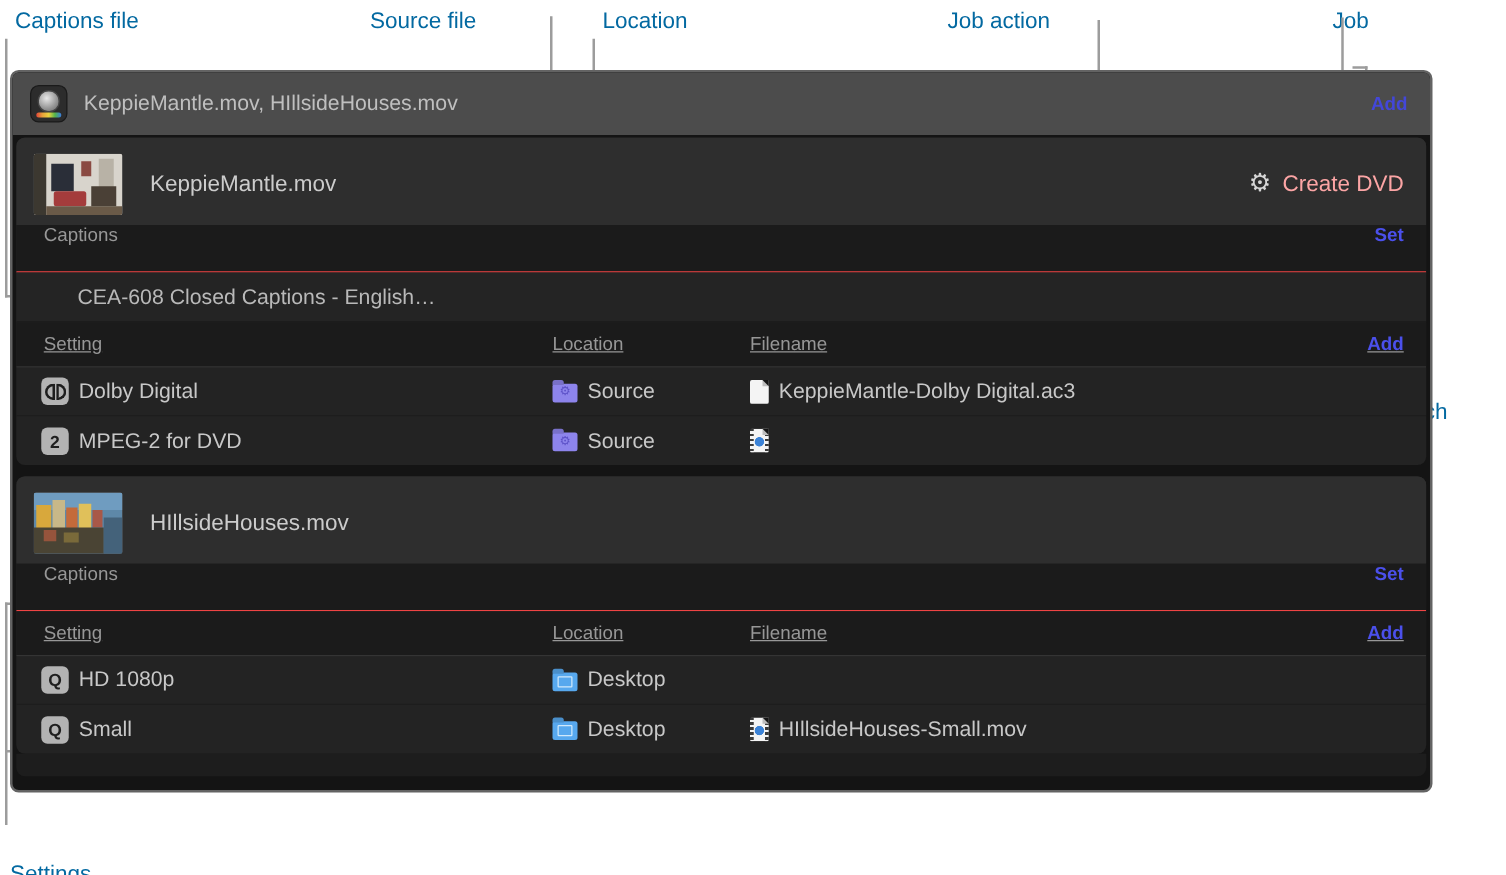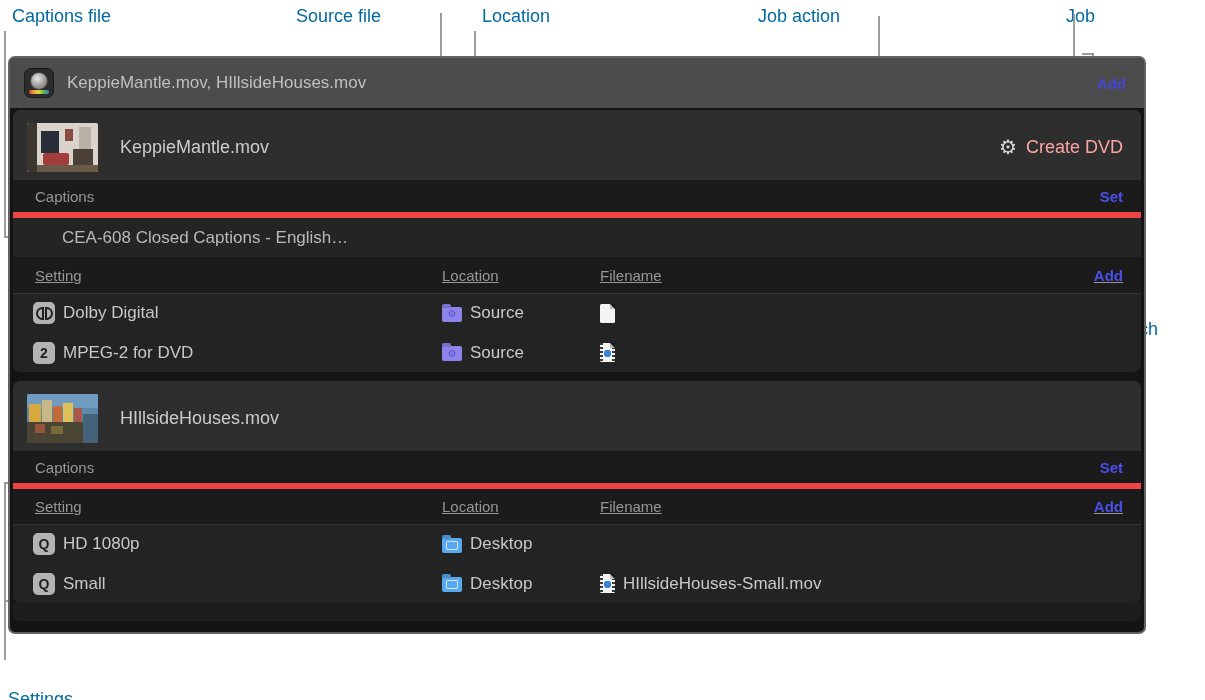--- a/index.html
+++ b/index.html
@@ -31,22 +31,22 @@
   .job-card { margin:0 3px; background:#232323; border-radius:7px; overflow:hidden; flex:0 0 auto; }
 
   .job-row { height:70px; background:#2e2e2e; display:flex; align-items:center; padding:4px 18px 0 14px; }
   .thumb { width:71px; height:49px; border-radius:2px; overflow:hidden; flex:0 0 auto; background:#555; }
   .thumb svg { display:block; }
   .job-title { margin-left:22px; color:#cccccc; font-size:18px; }
   .job-action { margin-left:auto; display:flex; align-items:center; gap:9px; cursor:pointer; }
   .gear { color:#d6d6d6; font-size:20px; line-height:20px; }
   .job-action-label { color:#fca5a5; font-size:18px; }
 
-  .section-header { height:38px; background:#1b1b1b; display:flex; align-items:center;
-                    padding:0 18px 0 22px; color:#979797; font-size:15px; border-bottom:6px solid #ef4444; }
+  .section-header { height:38px; background:#1b1b1b; display:flex; 
+                    padding:0 18px 0 22px; color:#979797; font-size:15px; border-bottom:1px solid #ef4444; }
   .section-header .link { margin-left:auto; }
 
   .caption-row { height:40px; background:#242424; display:flex; align-items:center; padding-left:49px;
                  color:#b9b9b9; font-size:17px; border-bottom:1px solid #1a1a1a; cursor:default; }
 
   .outputs-header { height:36px; background:#1b1b1b; display:grid; grid-template-columns:407px 158px 1fr auto;
                     align-items:center; padding:0 18px 0 22px; color:#979797; font-size:15px; border-bottom:1px solid #343434;text-decoration:underline; }
   .outputs-header .link { text-align:right; }
 
   .setting-row { height:39px; display:grid; grid-template-columns:409px 158px 1fr; align-items:center;
@@ -166,20 +166,21 @@
               <i class="r"></i>
             </span>
           <span>Dolby Digital</span>
         </div>
         <div class="cell">
           <span class="folder purple"></span>
           <span>Source</span>
         </div>
         <div class="cell">
           <span class="doc"></span>
+          <span>KeppieMantle-Dolby Digital.ac3</span>
         </div>
       </div>
 
       <div class="setting-row">
         <div class="cell">
           <span class="badge">2</span>
           <span>MPEG-2 for DVD</span>
         </div>
         <div class="cell">
           <span class="folder purple"></span>

